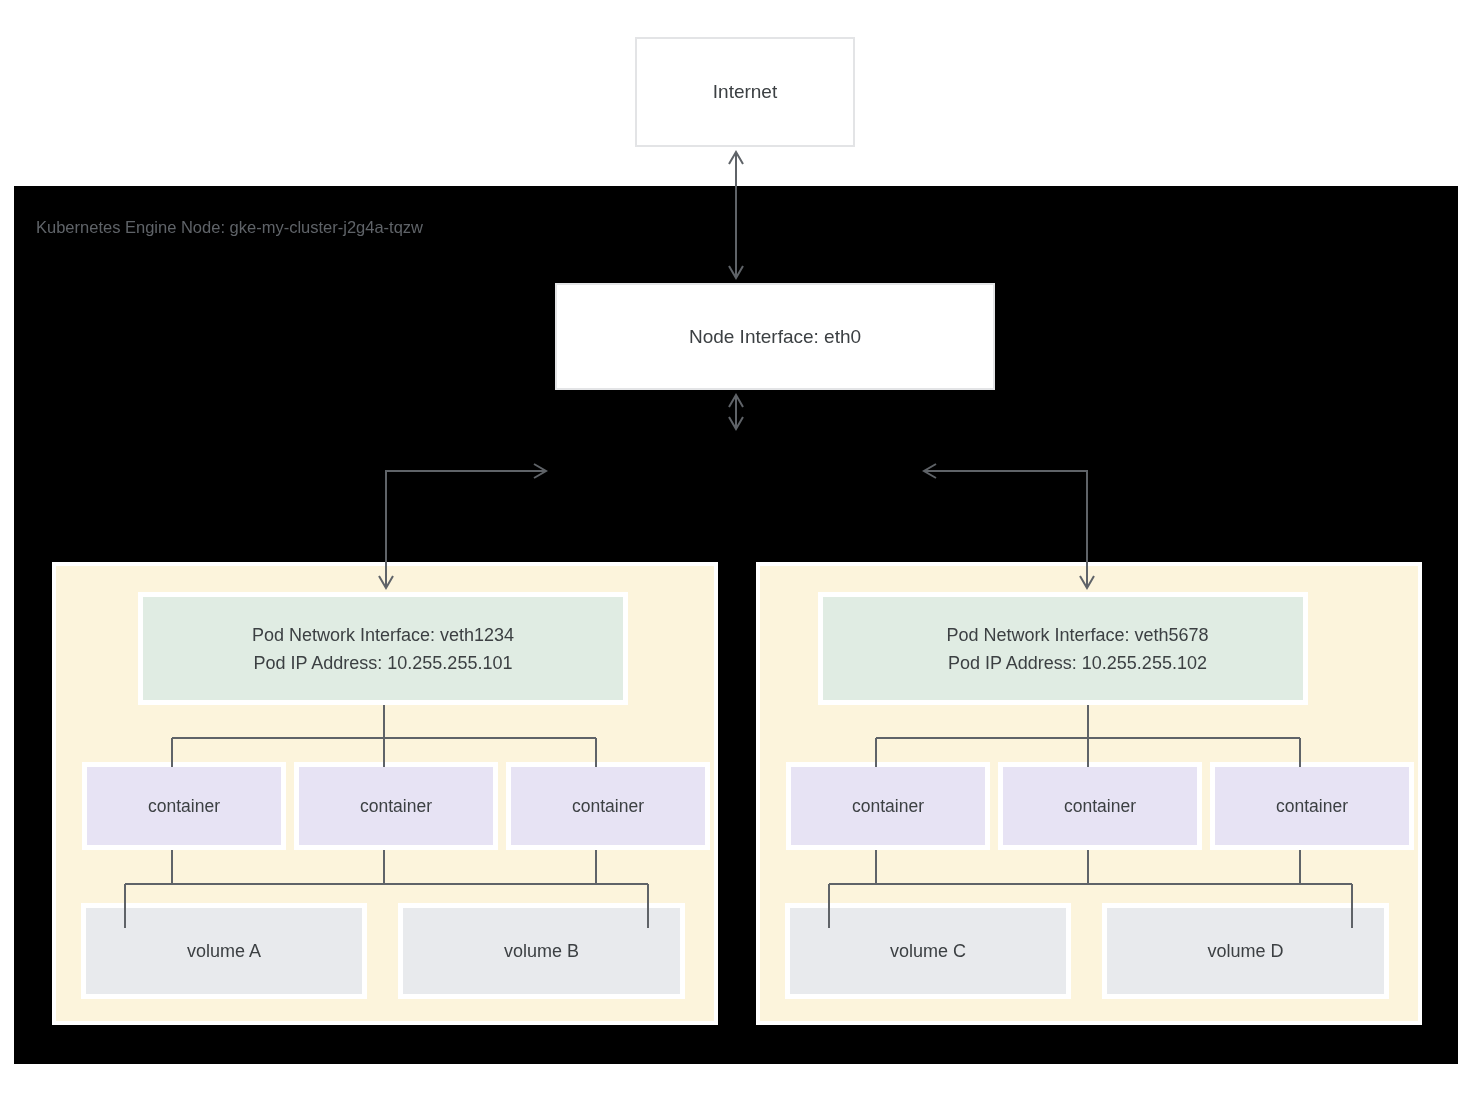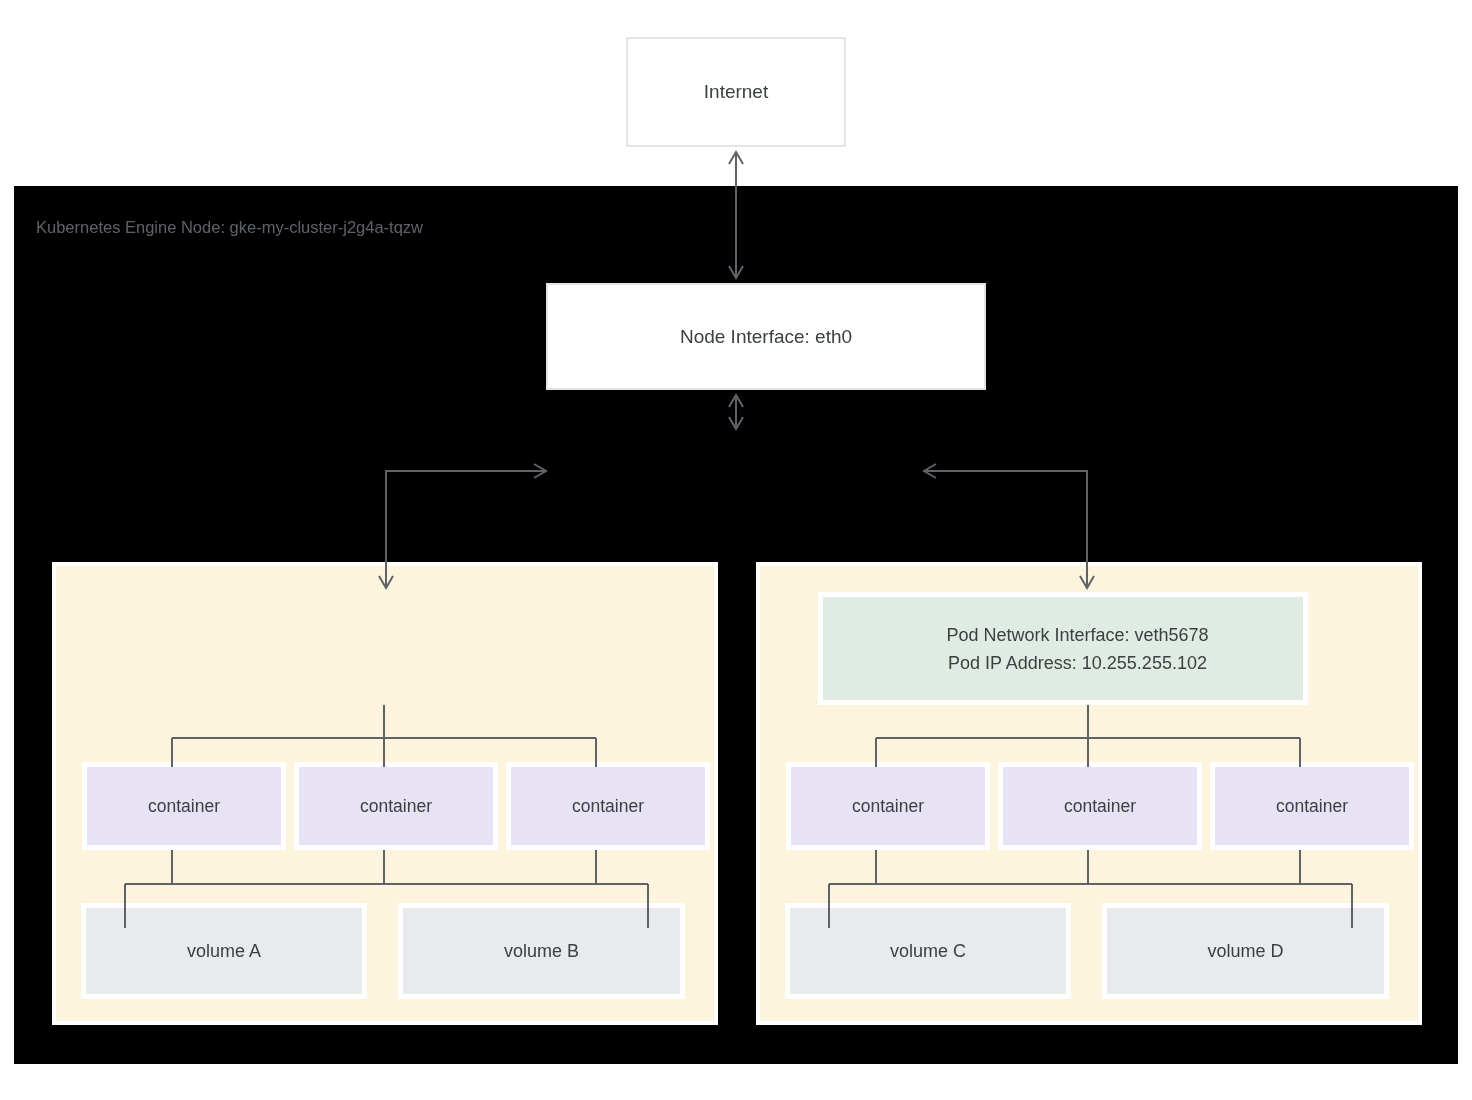--- a/index.html
+++ b/index.html
@@ -18,20 +18,21 @@
     position: absolute;
     background: #ffffff;
     border: 2px solid #e3e4e6;
     box-sizing: border-box;
     display: flex;
     flex-direction: column;
     align-items: center;
     justify-content: center;
     text-align: center;
     color: #3c4043;
+    margin-left: 9px;
   }
   .wbox .ln { font-size: 19px; line-height: 28px; }
 
   .internet-box { left: 626px; top: 37px; width: 220px; height: 110px; }
   .nodeif-box   { left: 546px; top: 283px; width: 440px; height: 107px; }
   .bridge-box   { left: 546px; top: 434px; width: 378px; height: 80px; }
 
   
   .region {
     position: absolute;
@@ -134,20 +135,24 @@
   <div class="wbox internet-box">
     <span class="ln">Internet</span>
   </div>
 
   <div class="wbox nodeif-box">
     <span class="ln">Node Interface: eth0</span>
   </div>
 
 
   <div class="pod pod-1"></div>
+  <div class="ifbox if-1">
+    <span class="ln">Pod Network Interface: veth1234</span>
+    <span class="ln">Pod IP Address: 10.255.255.101</span>
+  </div>
   <div class="cbox c-1">
     <span>container</span>
   </div>
   <div class="cbox c-2">
     <span>container</span>
   </div>
   <div class="cbox c-3">
     <span>container</span>
   </div>
   <div class="vbox v-b">

